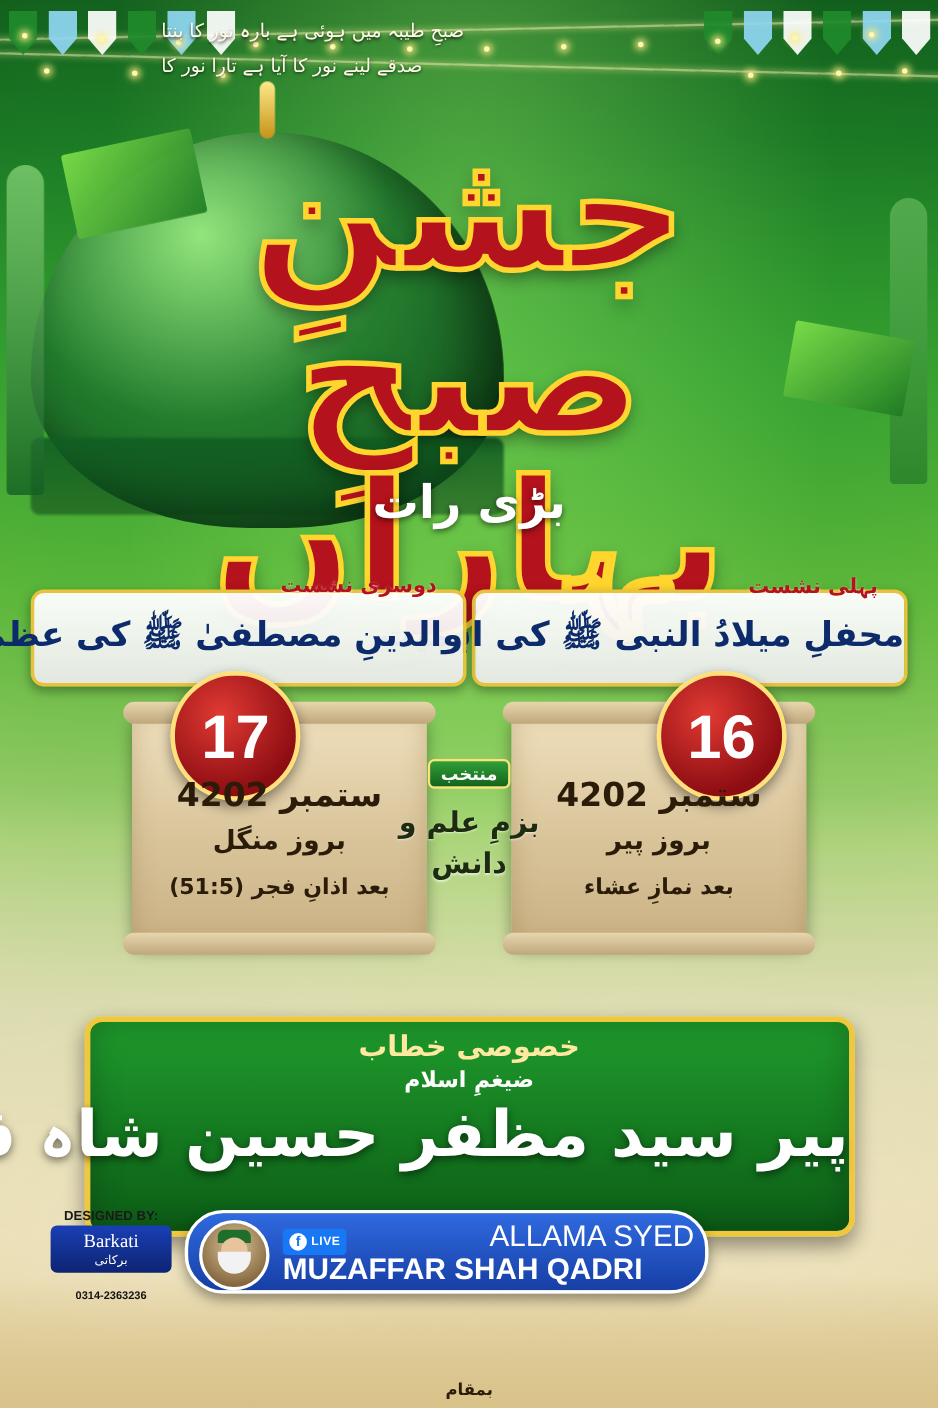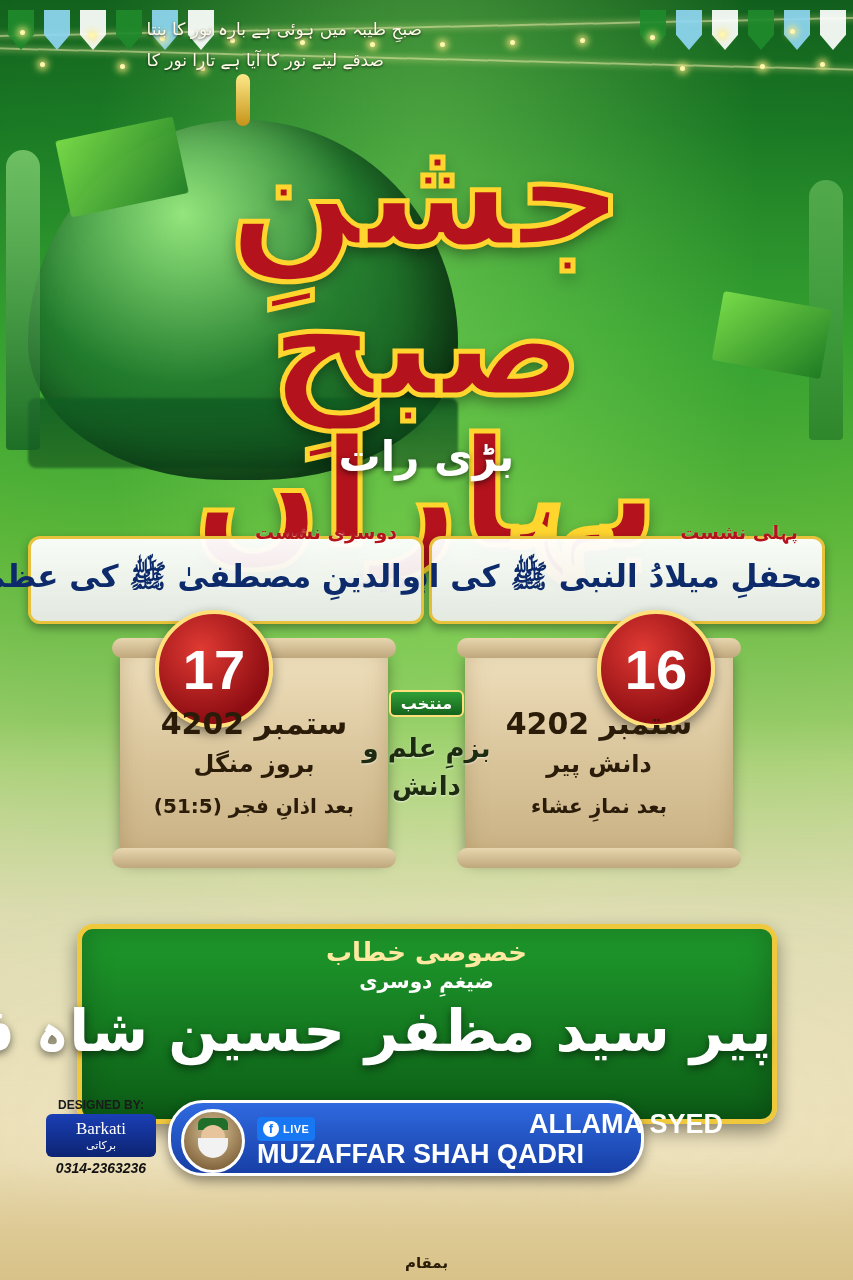--- a/index.html
+++ b/index.html
@@ -195,21 +195,21 @@
   .designer{
     position:absolute;left:46px;top:1098px;width:110px;text-align:center;
   }
   .designer .dlabel{font-size:12px;font-weight:bold;color:#1a1a1a;}
   .designer .dbox{
     margin-top:2px;background:linear-gradient(180deg,#1a3fb5,#0d2472);
     border-radius:6px;padding:5px 4px;color:#fff;
   }
   .designer .dname{font-size:17px;font-family:"Liberation Serif", serif;}
   .designer .durdu{font-size:11px;}
-  .designer .dphone{font-size:14px;font-weight:bold;color:#111;margin-top:3px;font-style:italic;}
+  .designer .dphone{font-size:10px;font-weight:bold;color:#111;margin-top:16px;}
 
   
   .livebar{
     position:absolute;left:168px;top:1100px;width:470px;height:70px;
     border-radius:35px;
     background:linear-gradient(180deg,#2f6ae0,#173fa6);
     border:3px solid #ffffff;
     box-shadow:0 5px 12px rgba(0,0,0,.4);
     display:flex;align-items:center;
   }
@@ -223,21 +223,21 @@
   .avatar .cap2{position:absolute;left:14px;top:6px;width:30px;height:12px;border-radius:6px 6px 0 0;background:#1f6f2a;}
   .fbchip{
     position:absolute;left:86px;top:14px;height:22px;
     display:flex;align-items:center;gap:4px;
     background:#1877f2;border-radius:4px;padding:1px 6px;
   }
   .fbchip .f{width:16px;height:16px;border-radius:50%;background:#fff;color:#1877f2;font-weight:bold;font-size:13px;text-align:center;line-height:16px;}
   .fbchip .lv{color:#fff;font-size:11px;font-weight:bold;letter-spacing:.5px;}
   .livebar .nm{
     position:absolute;left:86px;top:6px;width:370px;
-    color:#fff;font-size:27px;font-weight:bold;line-height:30px;text-align:right;
+    color:#fff;font-size:27px;font-weight:normal;line-height:30px;text-align:center;
     padding-left:96px;
   }
   .livebar .nm2{
     position:absolute;left:86px;top:36px;width:380px;
     color:#fff;font-size:27px;font-weight:bold;line-height:30px;text-align:left;
   }
 
   
   .footer{
     position:absolute;left:0;bottom:8px;width:853px;text-align:center;
@@ -315,40 +315,40 @@
     <div class="txt urdu">محفلِ میلادُ النبی ﷺ کی اہمیت</div>
   </div>
   <div class="session" id="session-2">
     <div class="tag urdu">دوسری نشست</div>
     <div class="txt urdu">والدینِ مصطفیٰ ﷺ کی عظمت و شان</div>
   </div>
 
   <div class="scroll" id="scroll-right">
     <div class="daybadge" id="badge-right">16</div>
     <div class="line l1 urdu">ستمبر 2024</div>
-    <div class="line l2 urdu">دانش پیر</div>
+    <div class="line l2 urdu">بروز پیر</div>
     <div class="line l3 urdu">بعد نمازِ عشاء</div>
   </div>
 
   <div class="scroll" id="scroll-left">
     <div class="daybadge" id="badge-left">17</div>
     <div class="line l1 urdu">ستمبر 2024</div>
     <div class="line l2 urdu">بروز منگل</div>
     <div class="line l3 urdu">بعد اذانِ فجر (5:15)</div>
   </div>
 
   <div class="bazm">
     <div class="cap urdu">منتخب</div>
     <div class="b1 urdu">بزمِ علم و</div>
     <div class="b2 urdu">دانش</div>
   </div>
 
   <div class="speaker">
     <div class="khitab urdu">خصوصی خطاب</div>
-    <div class="zeegham urdu">ضیغمِ دوسری</div>
+    <div class="zeegham urdu">ضیغمِ اسلام</div>
     <div class="name urdu">پیر سید مظفر حسین شاہ قادری</div>
   </div>
 
   <div class="designer">
     <div class="dlabel">DESIGNED BY:</div>
     <div class="dbox">
       <div class="dname">Barkati</div>
       <div class="durdu urdu">برکاتی</div>
     </div>
     <div class="dphone">0314-2363236</div>

